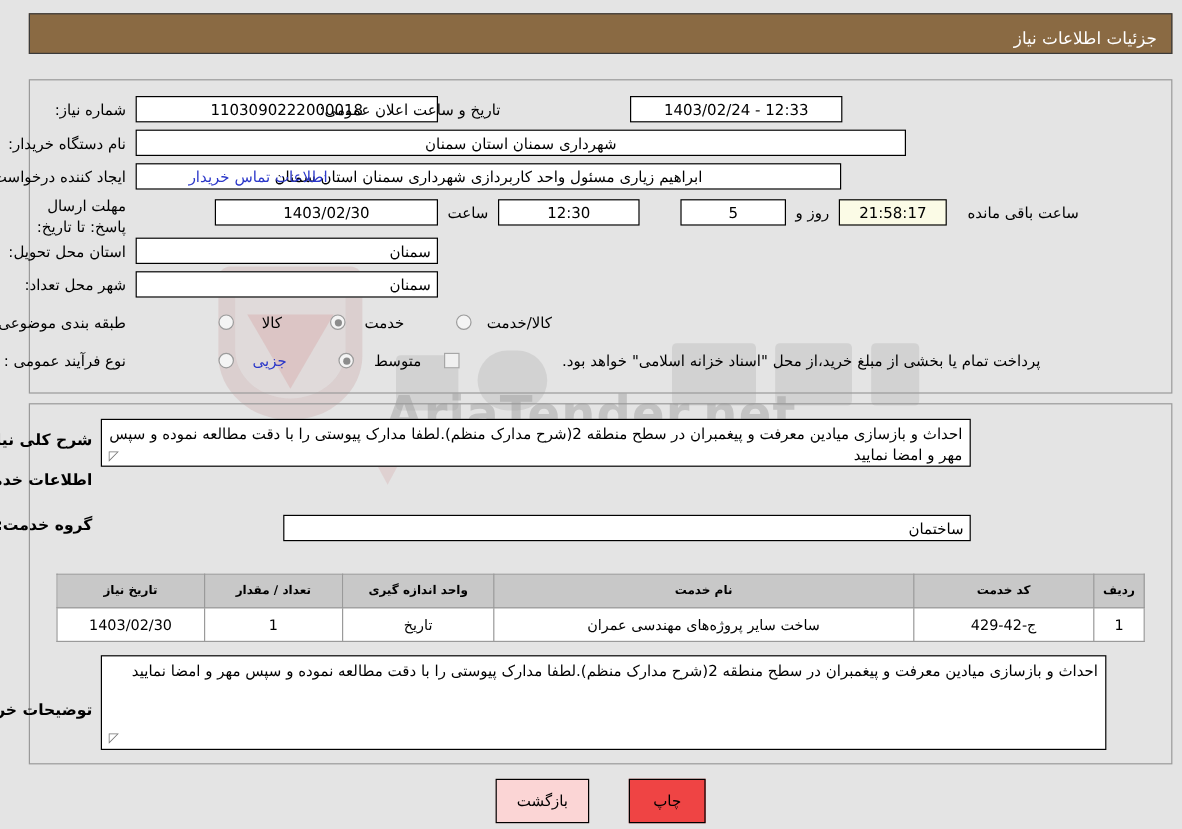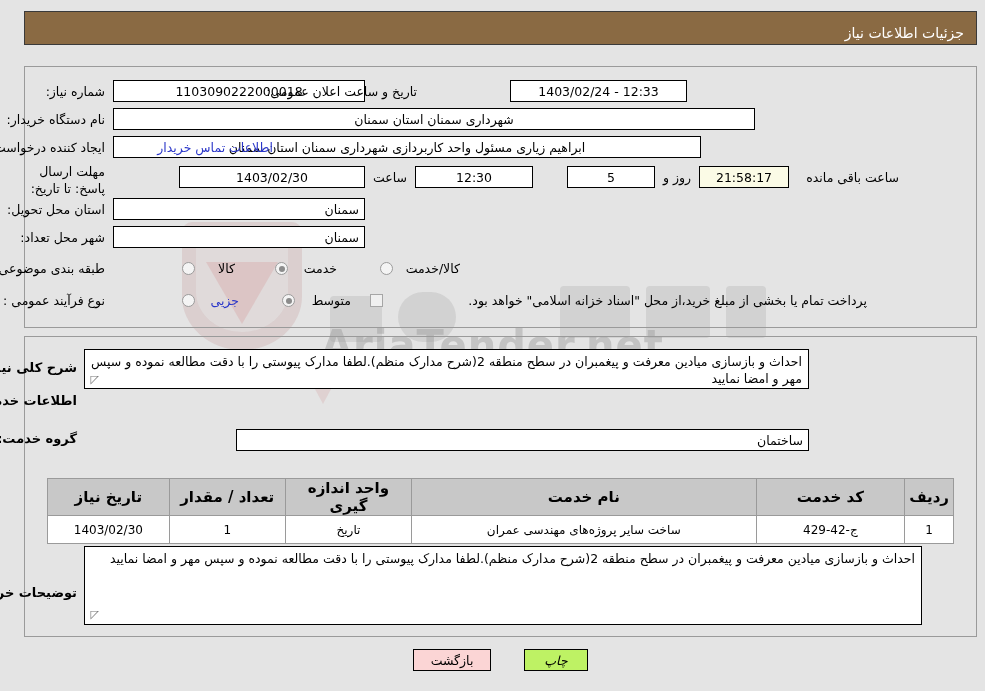--- a/index.html
+++ b/index.html
@@ -211,49 +211,49 @@
     z-index: 12;
     background: #fff;
     font-size: 12px;
   }
   table.grid th {
     background: #c8c8c8;
     border: 1px solid #9a9a9a;
     color: #000;
     font-weight: bold;
     height: 27px;
-    font-size: 15px;
+    font-size: 10px;
     padding: 0 4px;
   }
   table.grid td {
     background: #ffffff;
     border: 1px solid #9a9a9a;
     color: #000;
     height: 27px;
     text-align: center;
     font-size: 12px;
     padding: 0 4px;
   }
 
   
   .btn {
     position: absolute;
-    height: 22px;
+    height: 37px;
     border: 1px solid #000;
     box-sizing: border-box;
     font-size: 12.5px;
     color: #000;
     display: flex;
     align-items: center;
     justify-content: center;
     cursor: pointer;
     z-index: 12;
     font-family: "DejaVu Sans", "Liberation Sans", sans-serif;
   }
-  .btn.print  { background: #bef264; font-style: italic; }
+  .btn.print  { background: #ef4444; }
   .btn.back   { background: #fbd5d5; }
 </style>
 </head>
 <body>
 
 <div id="page">
 
   <div class="watermark">
     <div class="wm-shield"></div>
     <div class="wm-v"></div>
@@ -268,21 +268,21 @@
 
   <div class="title-bar">
     <span class="title-text">جزئیات اطلاعات نیاز</span>
   </div>
 
   <div class="panel" id="panel-top"></div>
 
   <div class="lbl" style="right:880px; top:84px;">شماره نیاز:</div>
   <div class="fld" style="right:620px; top:80px; width:252px; height:22px;">1103090222000018</div>
   <div class="lbl" style="right:568px; top:84px;">تاریخ و ساعت اعلان عمومی:</div>
-  <div class="fld" style="right:298px; top:80px; width:177px; height:22px;">12:33 - 1403/02/24</div>
+  <div class="fld" style="right:283px; top:80px; width:177px; height:22px;">12:33 - 1403/02/24</div>
 
   <div class="lbl" style="right:880px; top:112px;">نام دستگاه خریدار:</div>
   <div class="fld rightalign" style="right:230px; top:108px; width:642px; height:22px; justify-content:center;">شهرداری سمنان استان سمنان</div>
 
   <div class="lbl" style="right:880px; top:140px;">ایجاد کننده درخواست:</div>
   <div class="fld" style="right:284px; top:136px; width:588px; height:22px;">ابراهیم زیاری مسئول واحد کاربردازی شهرداری سمنان استان سمنان</div>
   <div class="link" style="right:712px; top:140px;">اطلاعات تماس خریدار</div>
 
   <div class="lbl" style="right:880px; top:163px; line-height:17px; white-space:normal; width:96px; text-align:right;">مهلت ارسال پاسخ: تا تاریخ:</div>
   <div class="fld" style="right:620px; top:166px; width:186px; height:22px;">1403/02/30</div>

